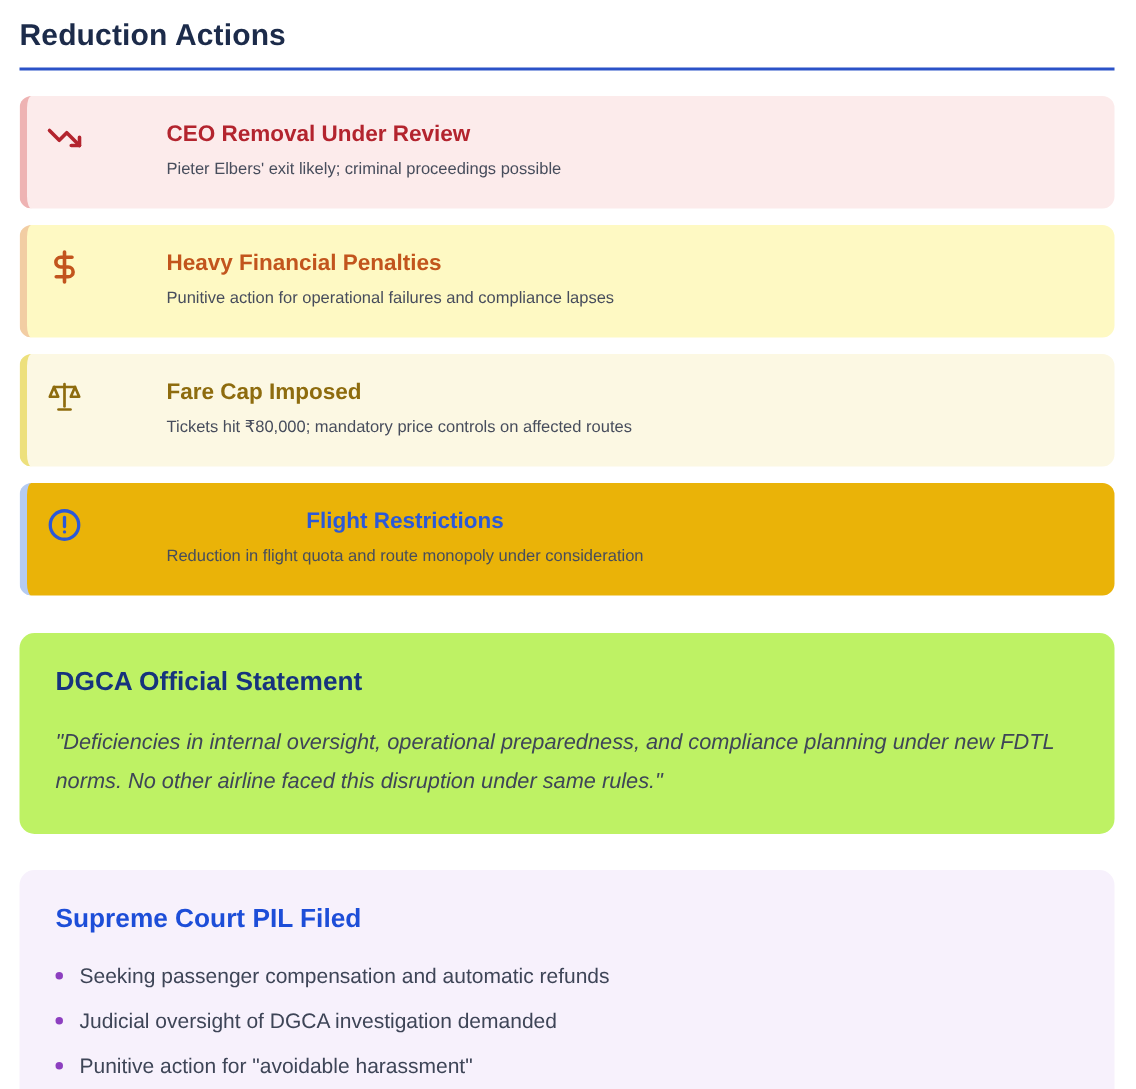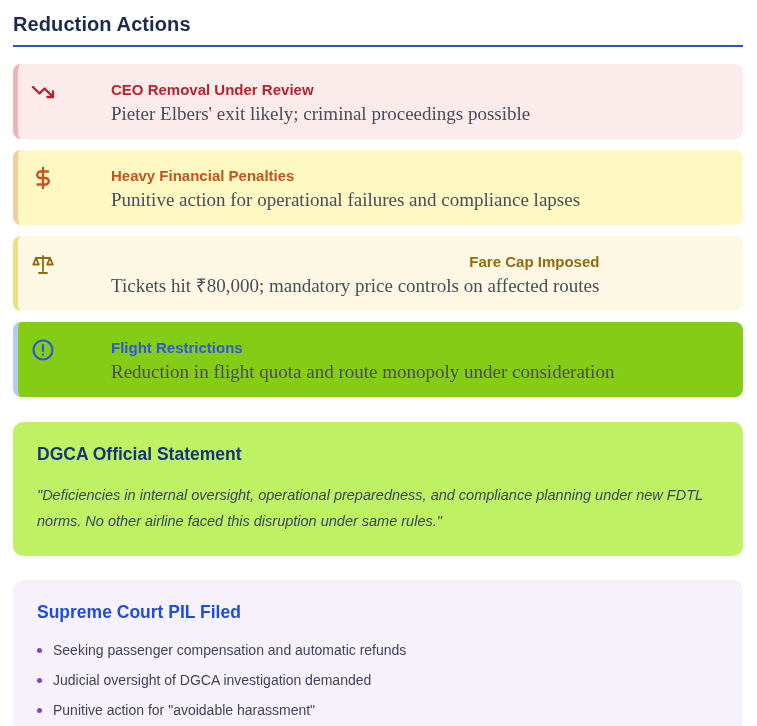--- a/index.html
+++ b/index.html
@@ -45,32 +45,31 @@
     justify-content: center;
   }
   .alert-card svg { display: block; }
   .alert-title {
     font-size: 15px;
     font-weight: 700;
     line-height: 19px;
     margin-bottom: 6px;
   }
   .alert-desc {
-    font-size: 19px;
+    font-size: 11px;
     color: #474d5c;
     line-height: 17px;
-    font-family: Liberation Serif, serif;
   }
   .card--red    { background: #fcebeb; border-left-color: #eeb3b3; }
   .card--red    .alert-title, .card--red .icon-wrap { color: #b3242e; }
   .card--orange { background: #fef9c3; border-left-color: #f2cda3; }
   .card--orange .alert-title, .card--orange .icon-wrap { color: #c2551d; }
-  .card--yellow { background: #fcf8e3; border-left-color: #ede07c; text-align: right; }
+  .card--yellow { background: #fcf8e3; border-left-color: #ede07c; }
   .card--yellow .alert-title, .card--yellow .icon-wrap { color: #8e6c0e; }
-  .card--blue   { background: #84cc16; border-left-color: #b5cbf2; }
+  .card--blue   { background: #eab308; border-left-color: #b5cbf2; text-align: center; }
   .card--blue   .alert-title, .card--blue .icon-wrap { color: #2b59d8; }
   
   .panel {
     border-radius: 10px;
     padding: 22px 24px 22px 24px;
   }
   .panel--dgca {
     background: #bef264;
     margin-top: 25px;
     min-height: 119px;

